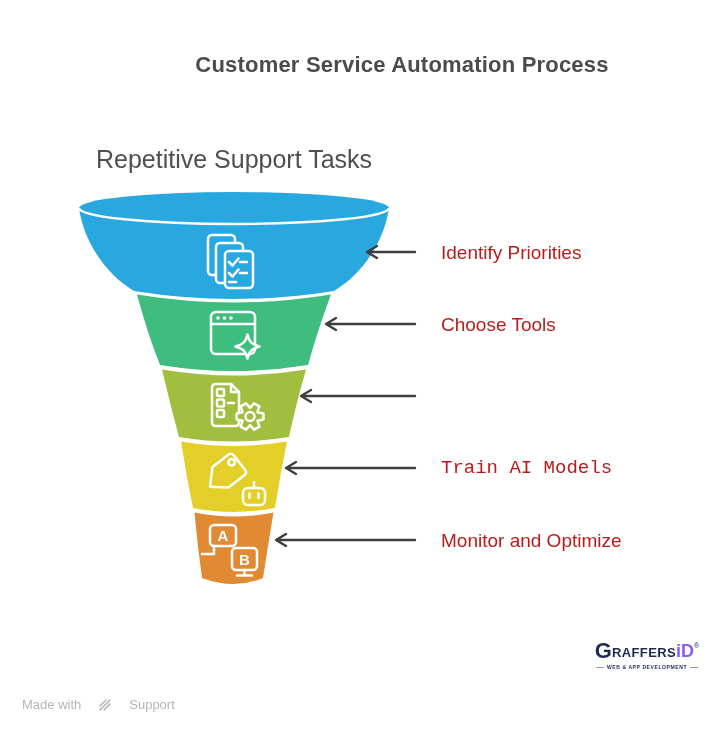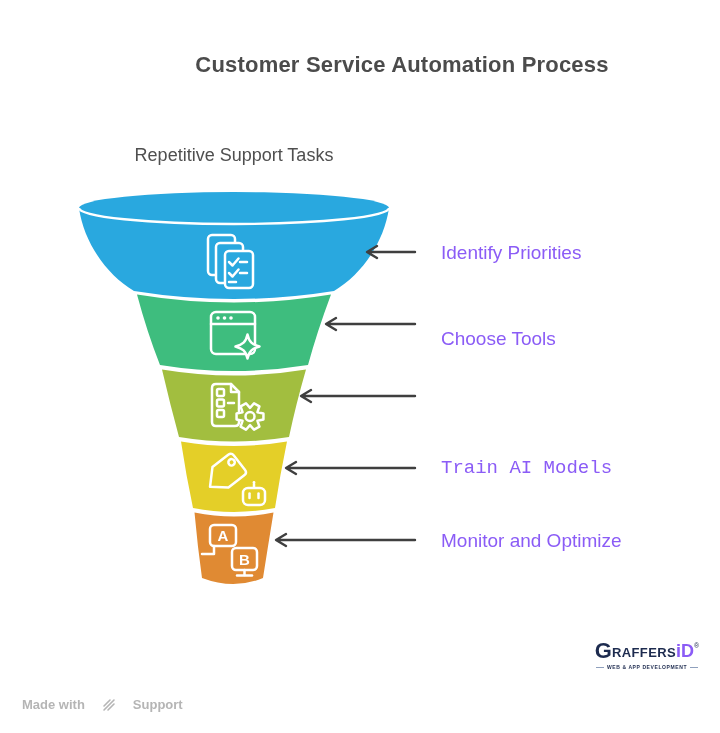--- a/index.html
+++ b/index.html
@@ -1,36 +1,36 @@
 <!DOCTYPE html>
 <html style="--stage0: #29a8df; --stage1: #3ebd7e; --stage2: #a2be3f; --stage3: #e4cf28; --stage4: #e08a33; --arrow: #3f3f3f;"><head>
 <meta charset="utf-8">
 <style>
   html,body{margin:0;padding:0;background:#ffffff;}
   .page{position:relative;width:708px;height:733px;background:#ffffff;overflow:hidden;
         font-family:"Liberation Sans", sans-serif;}
   .abs{position:absolute;}
   .title{left:402px;top:52px;transform:translateX(-50%);white-space:nowrap;
          font-size:22px;font-weight:bold;color:#4b4b4b;letter-spacing:.2px;}
-  .cap-label{transform:translateX(-50%);white-space:nowrap;font-size:18px;color:#4f4f4f;}
+  .cap-label{transform:translateX(-50%);white-space:nowrap;font-size:25px;color:#4f4f4f;}
   .top-label{left:234px;top:145px;}
   .bottom-label{left:233px;top:612px;}
-  .stage-label{left:441px;font-size:19px;color:#8b5cf6;white-space:nowrap;line-height:23px;}
-  .lbl0{top:241px;} .lbl1{top:327px;} .lbl2{top:385px;} .lbl3{top:457px;font-family:Liberation Mono, monospace;} .lbl4{top:529px;}
+  .stage-label{left:441px;font-size:19px;color:#b91c1c;white-space:nowrap;line-height:23px;}
+  .lbl0{top:241px;} .lbl1{top:313px;} .lbl2{top:385px;} .lbl3{top:457px;font-family:Liberation Mono, monospace;} .lbl4{top:529px;}
   svg text{font-family:"Liberation Sans", sans-serif;}
   .sfill0{fill:var(--stage0);} .sfill1{fill:var(--stage1);} .sfill2{fill:var(--stage2);}
   .sfill3{fill:var(--stage3);} .sfill4{fill:var(--stage4);}
   .icon{stroke:#ffffff;stroke-width:2.5;fill:none;stroke-linecap:round;stroke-linejoin:round;}
   .dotfill{fill:#ffffff;stroke:none;}
   .ltr{fill:#ffffff;stroke:none;font-weight:bold;font-size:15px;text-anchor:middle;}
   .arrow{stroke:var(--arrow);stroke-width:2.4;fill:none;stroke-linecap:round;stroke-linejoin:round;}
   .lip{stroke:#ffffff;stroke-width:2.4;fill:none;}
   
   .napkin{left:22px;top:697px;display:flex;align-items:center;gap:17px;
-          font-size:13px;color:#b5b5b5;font-weight:bold;}
+          font-size:13px;color:#b5b5b5;}
   .brand{left:588px;top:640px;width:118px;text-align:center;line-height:1;}
   .brand-row1{white-space:nowrap;color:#1d2b4f;}
   .brand-g{font-size:22px;font-weight:bold;vertical-align:-1px;}
   .brand-rest{font-size:13px;font-weight:bold;letter-spacing:.4px;margin-top:36px;}
   .brand-accent{font-size:18px;font-weight:bold;color:#8b5cf6;letter-spacing:0;}
   .brand-reg{font-size:7px;color:#1d2b4f;vertical-align:9px;}
   .brand-row2{margin-top:3px;display:flex;align-items:center;gap:3px;justify-content:center;}
   .brand-tag{font-size:5px;color:#1d2b4f;letter-spacing:.6px;white-space:nowrap;font-weight:bold;}
   .tagline-dash{flex:0 0 8px;border-top:1px solid #8fa0bd;height:0;}
 </style>

